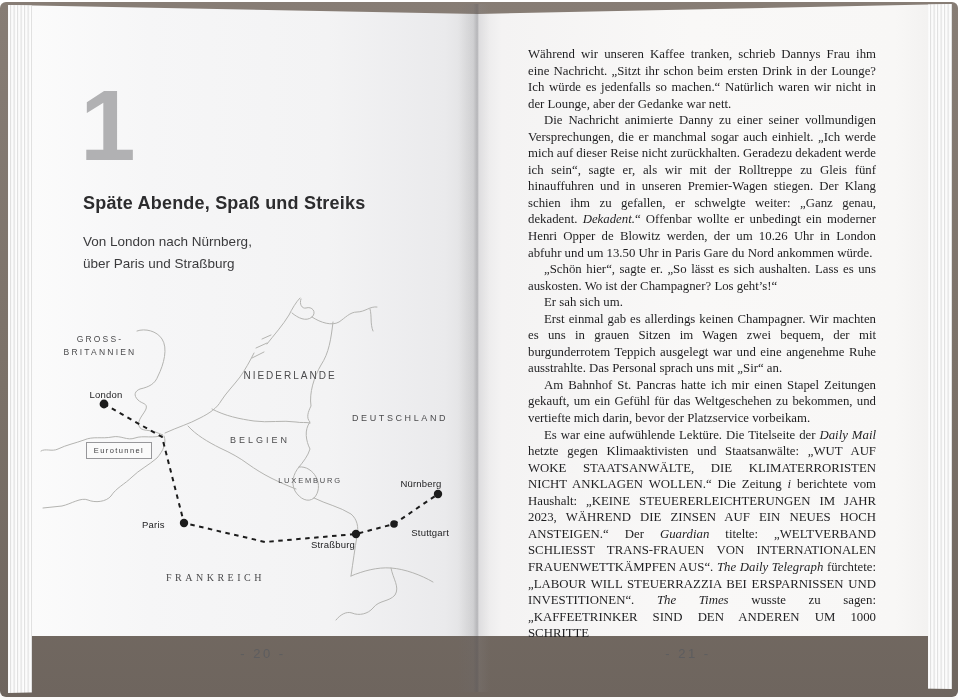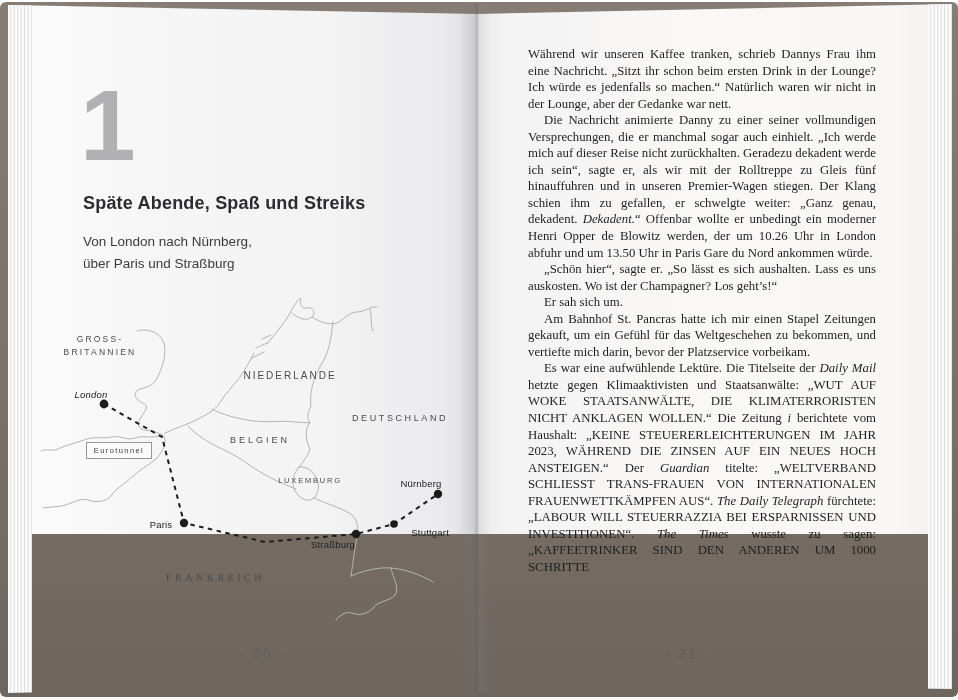--- a/index.html
+++ b/index.html
@@ -2,21 +2,21 @@
 <html><head>
 <meta charset="utf-8">
 <style>
   html,body{margin:0;padding:0;background:#ffffff;}
   #root{position:relative;width:958px;height:700px;background:linear-gradient(180deg,#ffffff 0%,#fbfaf9 100%);overflow:hidden;font-family:"Liberation Sans",sans-serif;}
 
   
   .cover{position:absolute;left:0;top:2px;width:958px;height:695px;background:linear-gradient(180deg,#877d75 0%,#7b7168 55%,#6e655e 100%);border-radius:6px;}
 
   
-  .page{position:absolute;top:0;height:534px;}
+  .page{position:absolute;top:0;height:636px;}
   .page-left{left:8px;width:470px;clip-path:polygon(0px 5px,470px 14px,470px 682px,0px 693px);background:linear-gradient(90deg,#fcfcfc 0%,#f6f6f7 30%,#f3f3f4 68%,#eaeaec 93%,#dededf 100%);}
   .page-right{left:478px;width:474px;clip-path:polygon(0px 14px,474px 4px,474px 689px,0px 682px);background:linear-gradient(90deg,#e8e7e8 0%,#f4f3f3 5%,#f9f8f7 45%,#f8f7f6 88%,#efeeed 100%);}
 
   
   .fan{position:absolute;top:4px;height:690px;width:24px;background:repeating-linear-gradient(90deg,#f8f8f8 0px,#fdfdfd 1.5px,#e1e1e1 2.5px,#f1f1f1 3.5px);}
   .fan-l{left:0;}
   .fan-r{right:0;}
 
   
   .gutter{position:absolute;left:458px;top:4px;width:40px;height:688px;pointer-events:none;
@@ -35,22 +35,22 @@
   .map svg{position:absolute;left:0;top:0;}
   .mlabel{position:absolute;color:#4b4b4d;white-space:pre-line;text-align:center;}
   .country{font-size:8.5px;letter-spacing:2.2px;line-height:1.55;}
   .lbl-gb{left:12px;top:38px;width:96px;}
   .lbl-nl{left:203px;top:73px;width:94px;font-size:10px;letter-spacing:2px;}
   .lbl-be{left:178px;top:139px;width:84px;font-size:9px;letter-spacing:3px;}
   .lbl-lux{left:232px;top:180px;width:76px;font-size:7.5px;letter-spacing:1.8px;text-align:center;}
   .lbl-de{left:312px;top:117px;width:92px;font-size:9px;letter-spacing:2.6px;}
   .lbl-fr{left:126px;top:275px;width:94px;font-size:10px;letter-spacing:3.5px;font-family:Liberation Serif, serif;}
   .city{font-size:9.5px;color:#222224;letter-spacing:0.2px;}
-  .lbl-london{left:26px;top:94px;width:50px;font-style:italic;}
-  .lbl-paris{left:102px;top:224px;width:38px;text-align:center;}
+  .lbl-london{left:41px;top:94px;width:50px;}
+  .lbl-paris{left:102px;top:224px;width:38px;text-align:left;}
   .lbl-strasbourg{left:268px;top:244px;width:50px;}
   .lbl-stuttgart{left:355px;top:232px;width:44px;text-align:right;margin-left:10px;}
   .lbl-nuremberg{left:360px;top:183px;width:42px;}
   .tunnel-box{position:absolute;left:46px;top:147px;width:64px;height:15px;border:1px solid #97979a;background:#fafafa;
     font-size:7.5px;letter-spacing:1.4px;color:#3e3e40;text-align:center;line-height:15px;}
 
   
   .body-text{position:absolute;left:50px;top:46px;width:348px;font-family:"Liberation Serif",serif;font-size:12.8px;line-height:16.55px;color:#1e1e20;text-align:justify;}
   .body-text p{margin:0;}
   .body-text p.ind{text-indent:16px;}
@@ -129,20 +129,21 @@
     <div class="pageno pageno-l">- 20 -</div>
   </div>
 
   <div class="page page-right">
     <div class="fan fan-r"></div>
     <div class="body-text">
         <p><span>Während wir unseren Kaffee tranken, schrieb Dannys Frau ihm eine Nachricht. „Sitzt ihr schon beim ersten Drink in der Lounge? Ich würde es jedenfalls so machen.“ Natürlich waren wir nicht in der Lounge, aber der Gedanke war nett.</span></p>
         <p class="ind"><span>Die Nachricht animierte Danny zu einer seiner vollmundigen Versprechungen, die er manchmal sogar auch einhielt. „Ich werde mich auf dieser Reise nicht zurückhalten. Geradezu dekadent werde ich sein“, sagte er, als wir mit der Rolltreppe zu Gleis fünf hinauffuhren und in unseren Premier-Wagen stiegen. Der Klang schien ihm zu gefallen, er schwelgte weiter: „Ganz genau, dekadent. </span><span class="it">Dekadent.</span><span>“ Offenbar wollte er unbedingt ein moderner Henri Opper de Blowitz werden, der um 10.26 Uhr in London abfuhr und um 13.50 Uhr in Paris Gare du Nord ankommen würde.</span></p>
         <p class="ind"><span>„Schön hier“, sagte er. „So lässt es sich aushalten. Lass es uns auskosten. Wo ist der Champagner? Los geht’s!“</span></p>
         <p class="ind"><span>Er sah sich um.</span></p>
+        <p class="ind"><span>Erst einmal gab es allerdings keinen Champagner. Wir machten es uns in grauen Sitzen im Wagen zwei bequem, der mit burgunderrotem Teppich ausgelegt war und eine angenehme Ruhe ausstrahlte. Das Personal sprach uns mit „Sir“ an.</span></p>
         <p class="ind"><span>Am Bahnhof St. Pancras hatte ich mir einen Stapel Zeitungen gekauft, um ein Gefühl für das Weltgeschehen zu bekommen, und vertiefte mich darin, bevor der Platzservice vorbeikam.</span></p>
         <p class="ind"><span>Es war eine aufwühlende Lektüre. Die Titelseite der </span><span class="it">Daily Mail</span><span> hetzte gegen Klimaaktivisten und Staatsanwälte: „WUT AUF WOKE STAATSANWÄLTE, DIE KLIMATERRORISTEN NICHT ANKLAGEN WOLLEN.“ Die Zeitung </span><span class="it">i</span><span> berichtete vom Haushalt: „KEINE STEUERERLEICHTERUNGEN IM JAHR 2023, WÄHREND DIE ZINSEN AUF EIN NEUES HOCH ANSTEIGEN.“ Der </span><span class="it">Guardian</span><span> titelte: „WELTVERBAND SCHLIESST TRANS-FRAUEN VON INTERNATIONALEN FRAUENWETTKÄMPFEN AUS“. </span><span class="it">The Daily Telegraph</span><span> fürchtete: „LABOUR WILL STEUERRAZZIA BEI ERSPARNISSEN UND INVESTITIONEN“. </span><span class="it">The Times</span><span> wusste zu sagen: „KAFFEETRINKER SIND DEN ANDEREN UM 1000 SCHRITTE</span></p>
       </div>
     <div class="pageno pageno-r">- 21 -</div>
   </div>
 
   <div class="gutter"></div>
 </div>
 
 </body></html>

